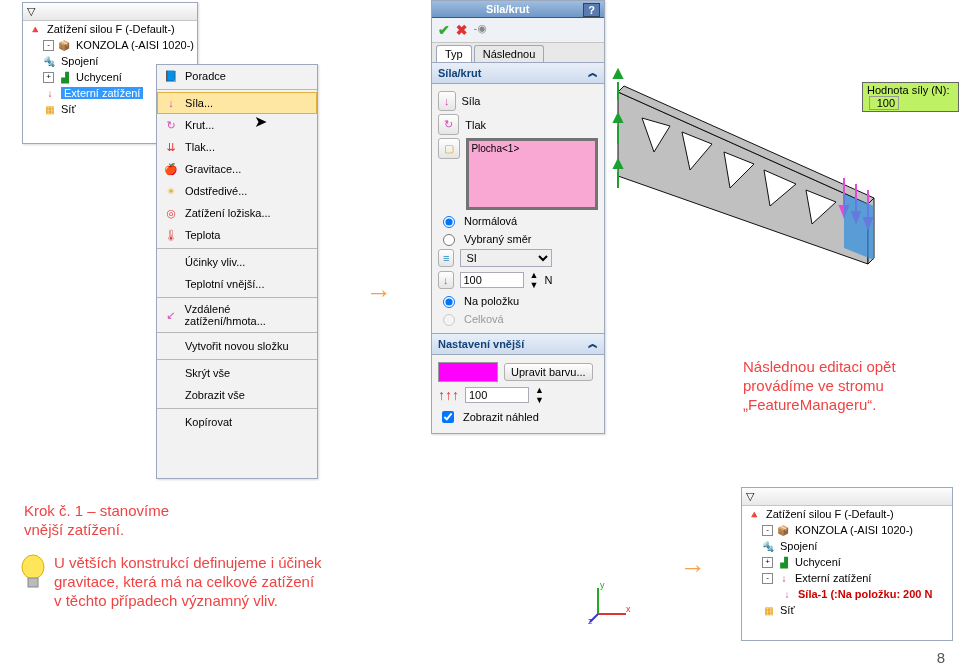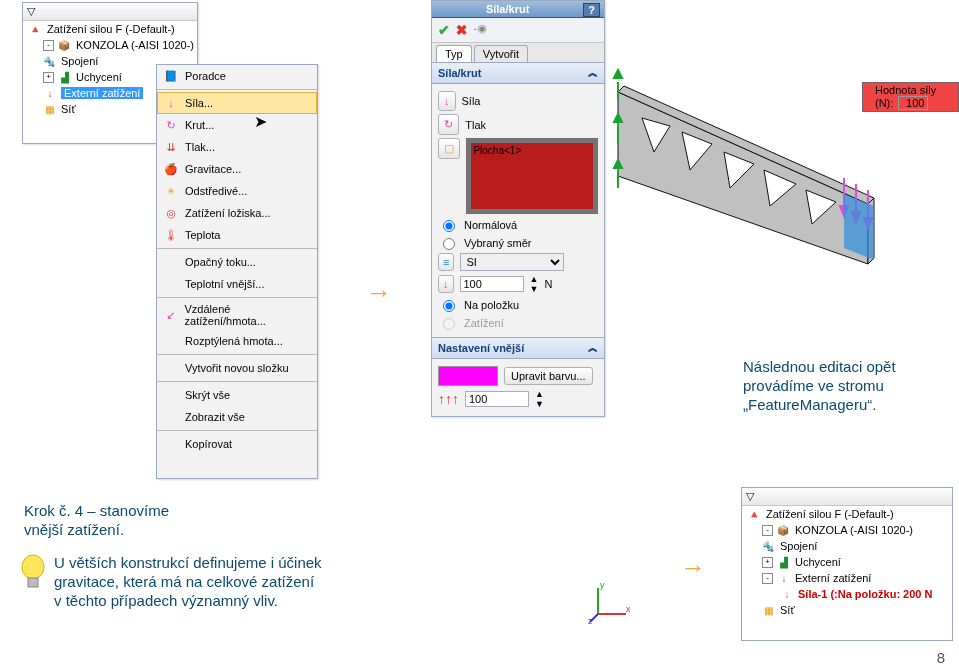--- a/index.html
+++ b/index.html
@@ -61,36 +61,36 @@
     padding:3px 6px; font-weight:bold; display:flex;justify-content:space-between;align-items:center;
     color:#11427a;
   }
   .section-body { padding:4px 6px; background:#f2f2f2; }
   .row { display:flex;align-items:center;gap:6px;margin:3px 0; }
   .btnlike {
     border:1px solid #b0b0b0;border-radius:3px;background:linear-gradient(#fefefe,#e5e5e5);
     padding:2px 6px; cursor:default;
   }
   .facebox {
-    background:#b91c1c;border:5px solid #737373;height:62px;padding:2px;font-size:10px;
+    background:#f9a8d4;border:3px solid #737373;height:62px;padding:2px;font-size:10px;
   }
   input[type=text].val {
     width:56px;border:1px solid #aab; padding:1px 3px; font-size:11px;
   }
-  select.unitsel { width:104px;border:1px solid #aab;padding:1px;font-size:11px;}
+  select.unitsel { width:92px;border:1px solid #aab;padding:1px;font-size:11px;}
   .marksection { padding:4px 6px;background:#f2f2f2;}
   .swatch { width:58px;height:18px;background:#ff00ff;border:1px solid #999;display:inline-block;}
   .arrow { position:absolute; font-size:26px; color:#f7a24a; }
-  .note { position:absolute; font-family: Arial, sans-serif; font-size:15px; color:#0c4a6e; line-height:1.25; }
+  .note { position:absolute; font-family: Arial, sans-serif; font-size:15px; color:#ef4444; line-height:1.25; }
   .model-area {
     position:absolute; left:612px; top:28px; width:280px; height:244px;
   }
   .force-label {
     position:absolute; left:862px; top:82px;
-    border:1px solid #666; padding:1px 12px; background:#ef4444; font-size:11px;
+    border:1px solid #666; padding:1px 4px; background:#bef264; font-size:11px;
   }
   .tree-panel2 {
     position:absolute; left:741px; top:487px; width:210px; height:152px; background:#fff;
     border:1px solid #9ca9bd;
   }
   .cursor-arrow { position:absolute; font-size:16px; color:#000; }
   .chk { width:12px;height:12px;}
   .radio { width:12px;height:12px;}
   .chev { font-size:10px;color:#11427a;}
   .axes {position:absolute; left:588px; top:580px; width:44px; height:44px;}
@@ -162,34 +162,30 @@
     <span class="menu-ic" style="color:#d33">◎</span>
     <span>Zatížení ložiska...</span>
   </div>
   <div class="menu-item">
     <span class="menu-ic" style="color:#d33">🌡</span>
     <span>Teplota</span>
   </div>
   <div class="menu-sep"></div>
   <div class="menu-item">
     <span class="menu-ic"></span>
-    <span>Opačný toku...</span>
+    <span>Účinky vliv...</span>
   </div>
   <div class="menu-item">
     <span class="menu-ic"></span>
     <span>Teplotní vnější...</span>
   </div>
   <div class="menu-sep"></div>
   <div class="menu-item">
     <span class="menu-ic" style="color:#d844b8">↙</span>
     <span>Vzdálené zatížení/hmota...</span>
-  </div>
-  <div class="menu-item">
-    <span class="menu-ic"></span>
-    <span>Rozptýlená hmota...</span>
   </div>
   <div class="menu-sep"></div>
   <div class="menu-item">
     <span class="menu-ic"></span>
     <span>Vytvořit novou složku</span>
   </div>
   <div class="menu-sep"></div>
   <div class="menu-item">
     <span class="menu-ic"></span>
     <span>Skrýt vše</span>
@@ -211,21 +207,21 @@
     <span>Síla/krut</span>
     <span style="float:right;margin-right:4px;background:#5a7bb0;padding:0 4px;border:1px solid #345;">?</span>
   </div>
   <div class="pp-toprow">
     <span style="color:#3a3;font-weight:bold;font-size:14px">✔</span>
     <span style="color:#d33;font-weight:bold;font-size:14px">✖</span>
     <span style="color:#888">-◉</span>
   </div>
   <div class="pp-tabs">
     <div class="tab"><span>Typ</span></div>
-    <div class="tab inactive"><span>Vytvořit</span></div>
+    <div class="tab inactive"><span>Následnou</span></div>
   </div>
   <div class="section-hdr">
     <span>Síla/krut</span>
       <span class="chev">︽</span>
   </div>
   <div class="section-body">
     <div class="row">
       <span class="btnlike" style="padding:3px 5px"><span style="color:#d844b8">↓</span></span>
       <span>Síla</span>
     </div>
@@ -258,37 +254,41 @@
       <input type="text" class="val" value="100" style="">
       <span style="font-size:9px">▲<br>▼</span>
       <span>N</span>
     </div>
     <div class="row">
         <input type="radio" class="radio" checked="" style=""> 
         <span>Na položku</span>
       </div>
     <div class="row" style="color:#999">
         <input type="radio" class="radio" disabled="" style=""> 
-        <span>Zatížení</span>
+        <span>Celková</span>
       </div>
   </div>
   <div class="section-hdr">
     <span>Nastavení vnější</span>
       <span class="chev">︽</span>
   </div>
   <div class="marksection">
     <div class="row">
       <span class="swatch"></span>
       <span class="btnlike">Upravit barvu...</span>
     </div>
     <div class="row">
       <span style="color:#d33;font-size:14px">↑↑↑</span>
       <input type="text" class="val" value="100" style="">
       <span style="font-size:9px">▲<br>▼</span>
     </div>
+    <div class="row">
+        <input type="checkbox" class="chk" checked="" style=""> 
+        <span>Zobrazit náhled</span>
+      </div>
   </div>
 </div>
 
 <div class="arrow" style="left:366px;top:274px;">→</div>
 <div class="arrow" style="left:680px;top:549px;">→</div>
 
 <div class="model-area">
 <svg viewBox="0 0 280 244" width="280" height="244">
 
   <g fill="#c0c0c0" stroke="#111" stroke-width="1">
@@ -326,21 +326,21 @@
 </svg>
 </div>
 
 <div class="force-label">
   <span>Hodnota síly (N):</span>
   <span style="border:1px solid #999;padding:0 3px;margin-left:2px;display:inline-block;min-width:22px;text-align:right">100</span>
 </div>
 
 <div class="note" style="left:743px;top:358px;width:200px;">Následnou editaci opět provádíme ve stromu „FeatureManageru“.</div>
 
-<div class="note" style="left:24px;top:502px;width:160px;">Krok č. 4 – stanovíme vnější zatížení.</div>
+<div class="note" style="left:24px;top:502px;width:160px;">Krok č. 1 – stanovíme vnější zatížení.</div>
 
 <div class="note" style="left:54px;top:554px;width:268px;">U větších konstrukcí definujeme i účinek gravitace, která má na celkové zatížení v těchto případech významný vliv.</div>
 <svg style="position:absolute;left:18px;top:552px" width="30" height="40">
   <ellipse cx="15" cy="15" rx="11" ry="12" fill="#ffe55a" stroke="#d8b300"></ellipse>
   <rect x="10" y="26" width="10" height="9" fill="#bbb" stroke="#888"></rect>
 </svg>
 
 <div class="tree-panel2">
   <div style="display:flex;gap:8px;padding:2px 4px;border-bottom:1px solid #c5c5c5;background:linear-gradient(#fdfdfd,#e8e8e8)">
     <span>▽</span>

